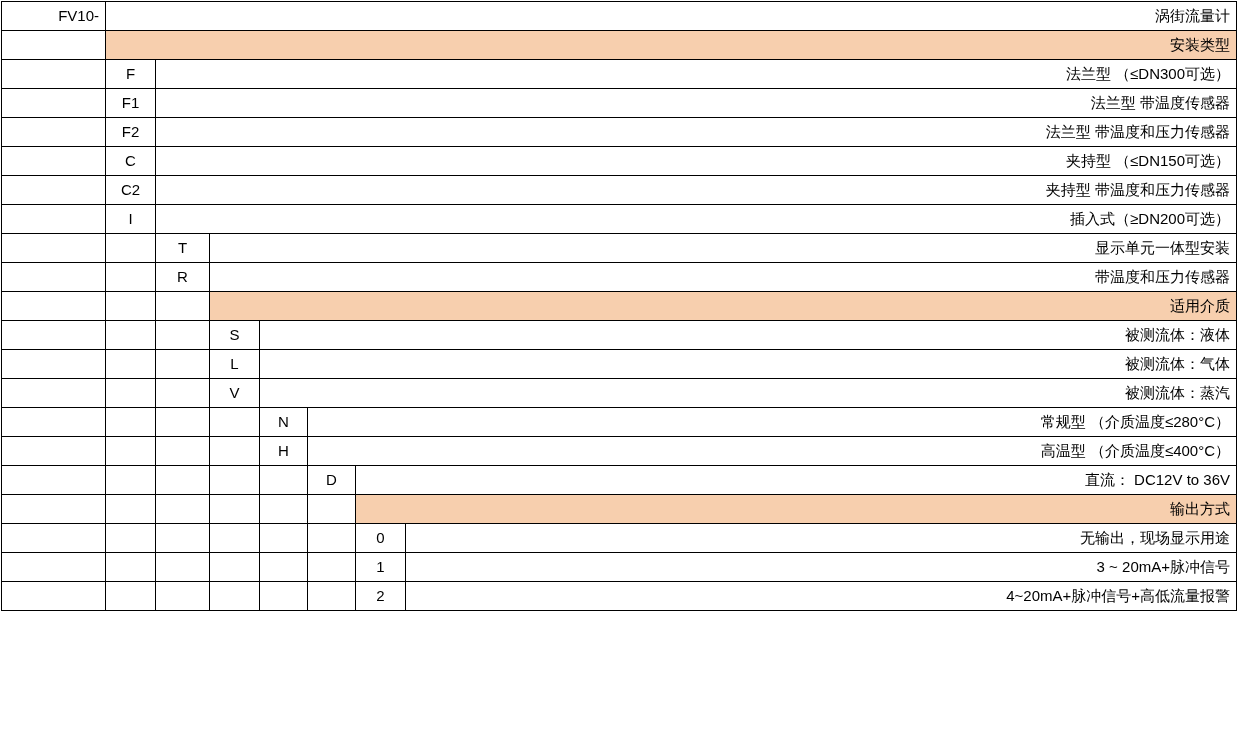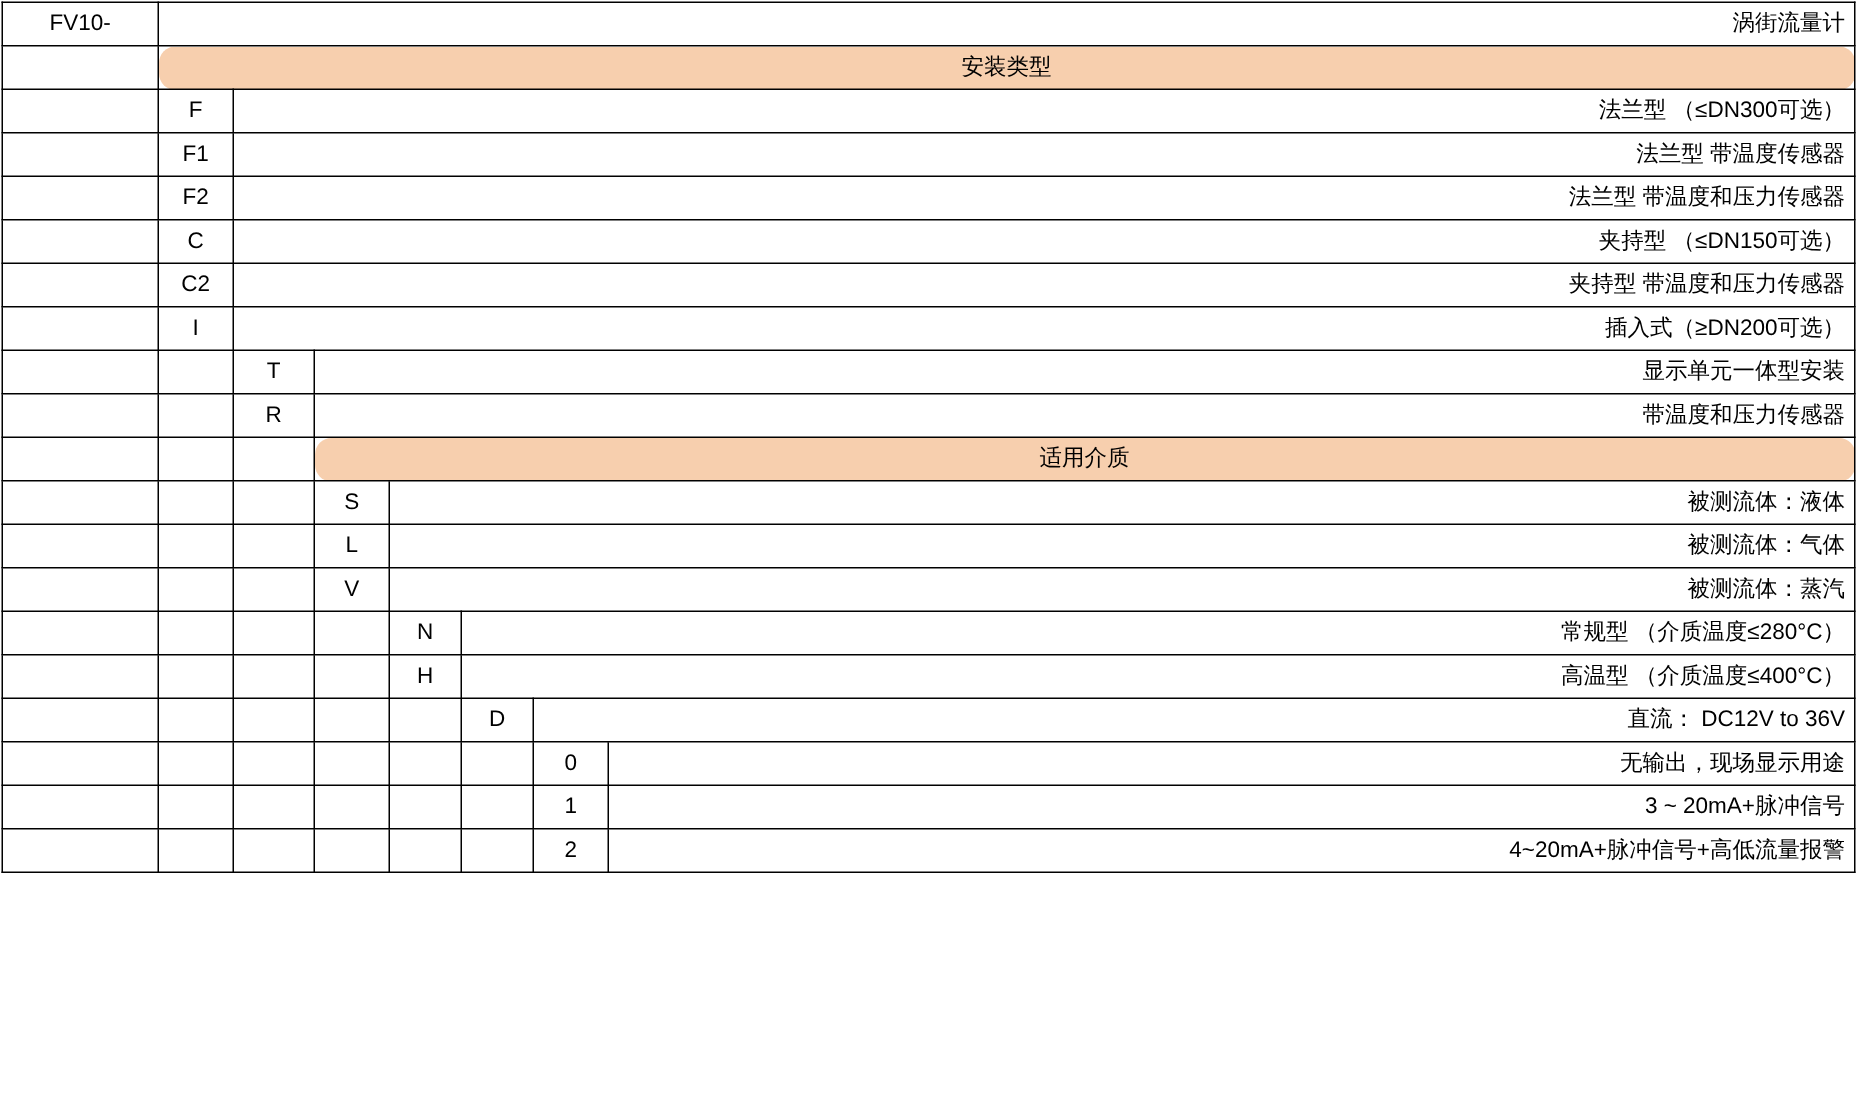--- a/index.html
+++ b/index.html
@@ -38,29 +38,28 @@
   td.code {
     text-align: center;
     font-size: 14.5px;
     padding: 0 2px;
   }
   td.desc {
     text-align: right;
   }
   td.header-band {
     background: #f7cfae;
-    text-align: center;
+    text-align: right;
     font-weight: normal;
-    border-radius: 11px;
   }
   td.blank {
     background: #ffffff;
   }
   td.title-code {
-    text-align: center;
+    text-align: right;
     padding-left: 6px;
   }
   
 </style>
 </head>
 <body>
 
 <div class="sheet">
   <table class="model-table">
     <colgroup>
@@ -183,20 +182,29 @@
         <td class="desc" colspan="2">直流：  DC12V to 36V</td>
       </tr>
 
       <tr>
         <td class="blank"></td>
         <td class="blank"></td>
         <td class="blank"></td>
         <td class="blank"></td>
         <td class="blank"></td>
         <td class="blank"></td>
+        <td class="header-band" colspan="2">输出方式</td>
+      </tr>
+      <tr>
+        <td class="blank"></td>
+        <td class="blank"></td>
+        <td class="blank"></td>
+        <td class="blank"></td>
+        <td class="blank"></td>
+        <td class="blank"></td>
         <td class="code">0</td>
         <td class="desc">无输出，现场显示用途</td>
       </tr>
       <tr>
         <td class="blank"></td>
         <td class="blank"></td>
         <td class="blank"></td>
         <td class="blank"></td>
         <td class="blank"></td>
         <td class="blank"></td>

